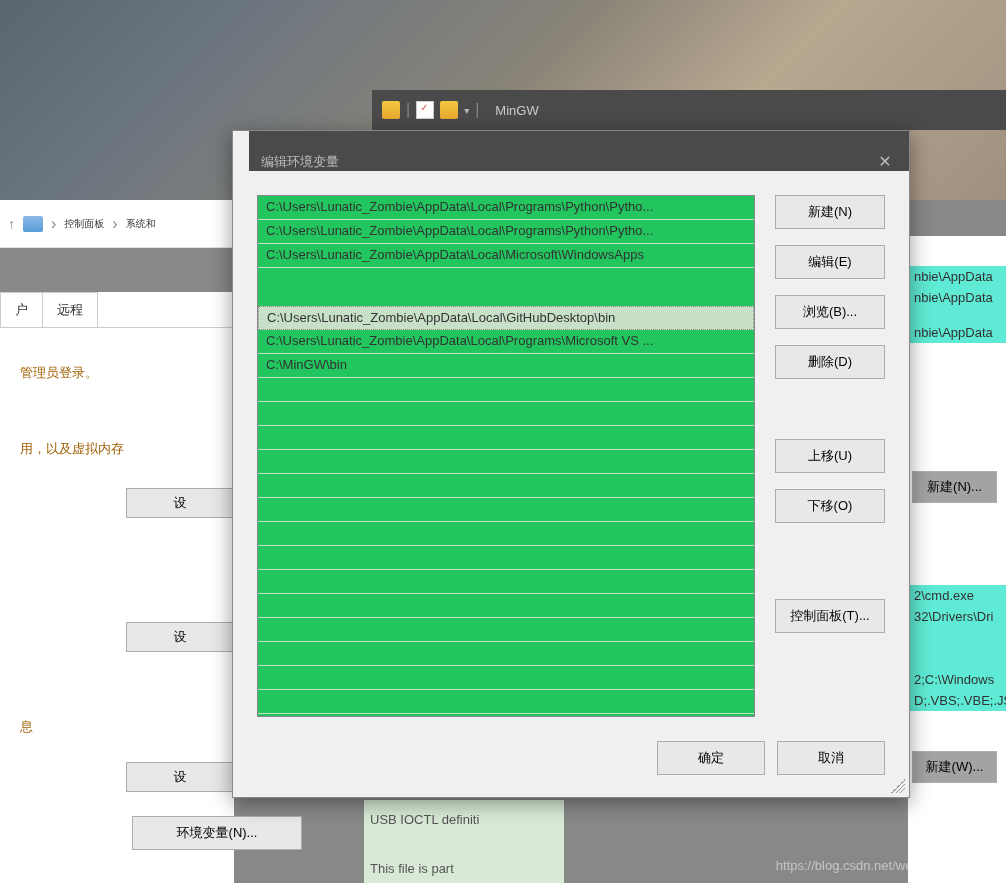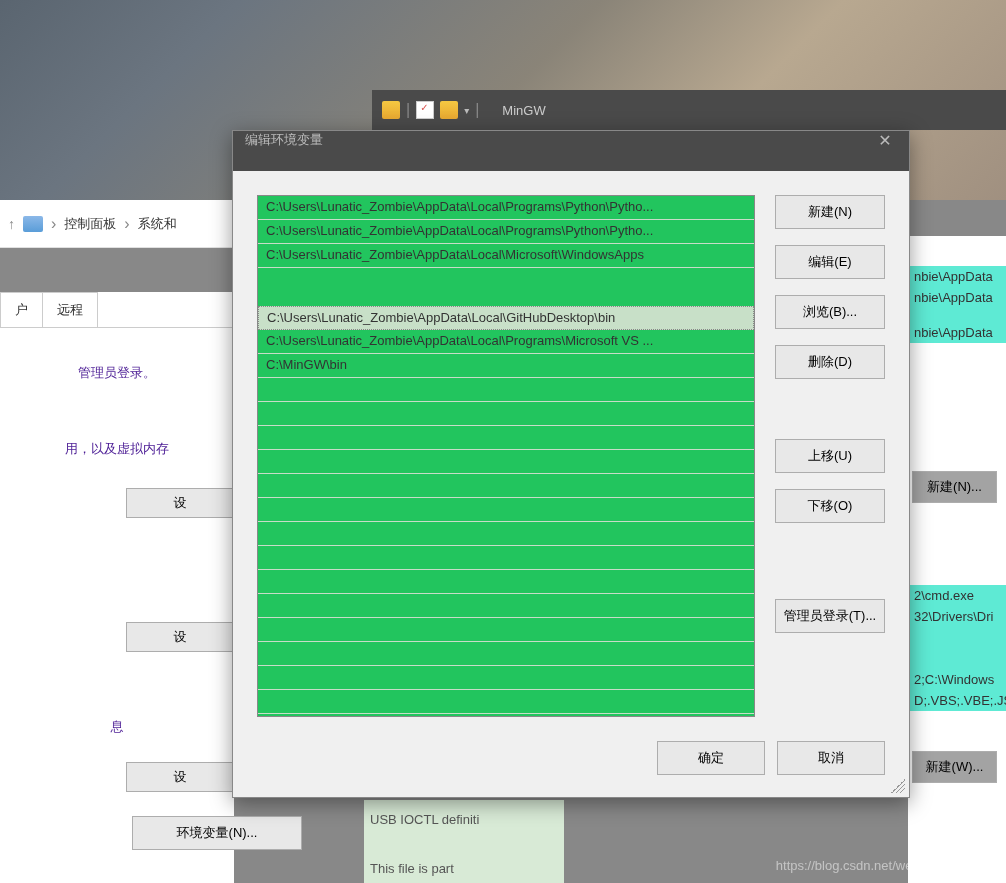--- a/index.html
+++ b/index.html
@@ -8,46 +8,46 @@
 
 .desktop-bg { position: absolute; top: 0; left: 0; width: 100%; height: 200px; background: linear-gradient(135deg, #5a6570 0%, #6b7580 20%, #8a8478 50%, #b8a890 70%, #a09080 100%); }
 
 
 .explorer-win { position: absolute; top: 90px; left: 372px; width: 634px; height: 40px; background: #4a4a4a; display: flex; align-items: center; padding: 0 10px; gap: 6px; }
 .explorer-icon { width: 18px; height: 18px; }
 .yellow-folder { background: linear-gradient(#f5c842, #e8a830); border-radius: 2px; }
 .check-doc { background: #fff; border: 1px solid #ccc; position: relative; }
 .check-doc::after { content: "✓"; color: #d9534f; font-size: 10px; position: absolute; top: 0; left: 3px; }
 .dropdown-arrow { color: #bbb; font-size: 10px; }
-.explorer-title { color: #ccc; font-size: 13px; margin-left: 17px; }
+.explorer-title { color: #ccc; font-size: 13px; margin-left: 10px; }
 .addr-bar { position: absolute; top: 200px; left: 0; width: 235px; height: 48px; background: #fff; display: flex; align-items: center; padding: 0 8px; gap: 8px; border-bottom: 1px solid #e0e0e0; }
 .addr-arrow { color: #888; font-size: 14px; }
 .addr-icon { width: 20px; height: 16px; background: linear-gradient(#8bb8e8, #5a9dd8); border-radius: 2px; }
-.addr-crumb { color: #333; font-size: 13px; }
+.addr-crumb { color: #333; font-size: 10px; }
 .addr-sep { color: #888; }
 
 
 .sys-panel { position: absolute; top: 292px; left: 0; width: 234px; height: 591px; background: #fff; }
 .sys-tabs { display: flex; border-bottom: 1px solid #ccc; }
 .sys-tab { padding: 8px 14px; font-size: 13px; color: #333; border: 1px solid #ccc; border-bottom: none; background: #fff; margin-right: -1px; }
-.sys-text { font-size: 13px; color: #4c1d95; padding: 6px 10px; text-align: center; }
+.sys-text { font-size: 13px; color: #a16207; padding: 6px 20px; }
 .sys-btn { width: 108px; height: 30px; background: #e8e8e8; border: 1px solid #adadad; font-size: 13px; text-align: center; line-height: 28px; margin-left: 126px; }
 .env-btn { width: 170px; height: 34px; background: #e8e8e8; border: 1px solid #adadad; font-size: 13px; text-align: center; line-height: 32px; margin: 24px 0 0 132px; }
 
 
 .env-win-right { position: absolute; top: 236px; left: 908px; width: 98px; height: 647px; background: #fff; }
 .env-list-cell { font-size: 13px; color: #333; padding: 3px 6px; background: #5eead4; white-space: nowrap; overflow: hidden; }
 .env-new-btn { width: 85px; height: 32px; margin: 10px 4px; background: #a3a3a3; border: 1px solid #adadad; font-size: 13px; text-align: center; line-height: 30px; }
 
 
 .code-behind { position: absolute; top: 800px; left: 364px; width: 200px; height: 97px; background: #d8ead6; font-family: "Consolas", monospace; font-size: 13px; color: #555; padding: 12px 6px; }
 
 
 .dialog { position: absolute; top: 130px; left: 232px; width: 678px; height: 668px; background: #f0f0f0; border: 1px solid #888; box-shadow: 0 5px 20px rgba(0,0,0,0.4); }
-.dlg-title { height: 40px; background: #4a4a4a; display: flex; align-items: flex-start; padding: 0 12px; }
+.dlg-title { height: 40px; background: #4a4a4a; display: flex; align-items: flex-end; padding: 0 12px; margin-left: 16px; }
 .dlg-title-text { color: #bbb; font-size: 13px; flex: 1; }
 .dlg-close { color: #bbb; font-size: 16px; width: 24px; text-align: center; cursor: pointer; }
 .dlg-body { padding: 24px; display: flex; gap: 20px; height: 570px; }
 .path-list { flex: 1; border: 1px solid #888; background: #22c55e; overflow: hidden; }
 .path-row { height: 24px; padding: 3px 8px; font-size: 13px; color: #333; border-bottom: 1px solid #c8dcc8; white-space: nowrap; overflow: hidden; text-overflow: ellipsis; }
 .path-row.selected { background: #c8e0c8; border: 1px dotted #888; margin-top: 38px; }
 .dlg-btns { width: 110px; display: flex; flex-direction: column; gap: 16px; }
 .dlg-btn { height: 34px; background: #e8e8e8; border: 1px solid #adadad; font-size: 13px; text-align: center; line-height: 32px; cursor: pointer; }
 .dlg-spacer-sm { height: 28px; }
 .dlg-spacer-lg { height: 44px; }
@@ -157,21 +157,21 @@
     </div>
     <div class="dlg-btns">
       <div class="dlg-btn">新建(N)</div>
       <div class="dlg-btn">编辑(E)</div>
       <div class="dlg-btn">浏览(B)...</div>
       <div class="dlg-btn">删除(D)</div>
       <div class="dlg-spacer-sm"></div>
       <div class="dlg-btn">上移(U)</div>
       <div class="dlg-btn">下移(O)</div>
       <div class="dlg-spacer-lg"></div>
-      <div class="dlg-btn">管理员登录(T)...</div>
+      <div class="dlg-btn">控制面板(T)...</div>
     </div>
   </div>
   <div class="dlg-footer">
     <div class="dlg-btn">确定</div>
     <div class="dlg-btn">取消</div>
   </div>
   <div class="resize-grip"></div>
 </div>
 
 <div class="watermark">https://blog.csdn.net/weixin_43627118</div>

